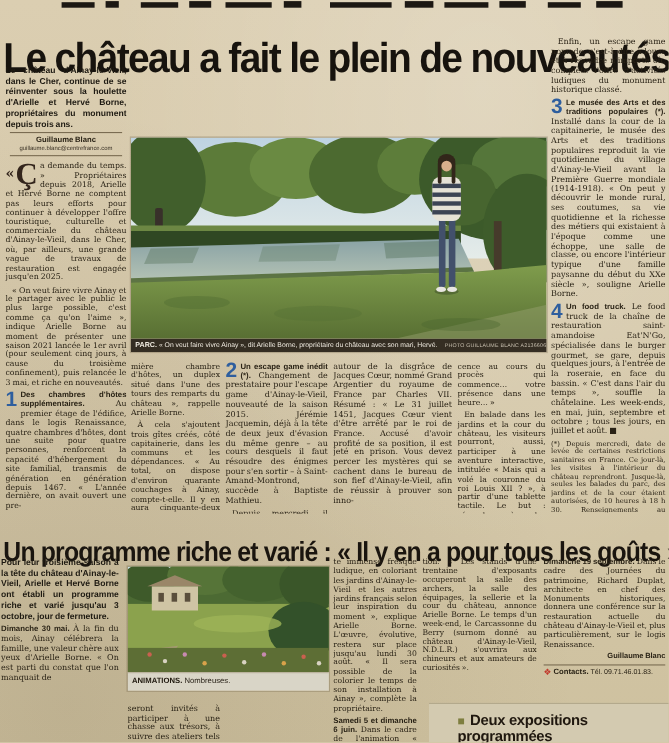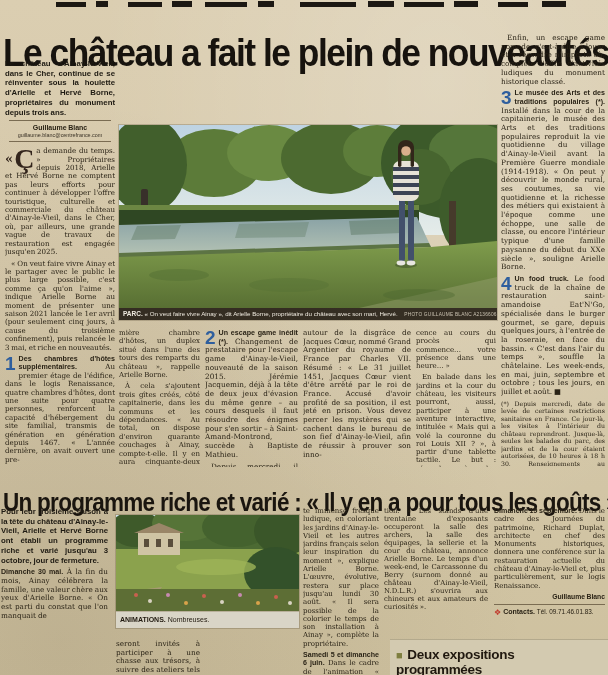--- a/index.html
+++ b/index.html
@@ -38,21 +38,21 @@
   .cap b{font-size:6.5px}
   .cap .credit{font-size:4.8px;color:#c9c1b0;margin-left:5px;letter-spacing:.2px}
   .cap2{height:16px;background:#d9d5c7;color:#20190f;font-family:"Liberation Sans",sans-serif;font-size:7px;
       line-height:16px;padding:0 4px;text-align:left;border-top:1px solid #b9b09a}
   .tight{font-size:7px;line-height:8.3px}
   .sig{font-family:"Liberation Sans",sans-serif;font-weight:bold;font-size:6.8px;text-align:right;margin-top:3px}
   .contacts{border-top:1px solid #7a6c52;margin-top:3px;padding-top:3px;font-family:"Liberation Sans",sans-serif;
       font-size:6.4px;text-align:left;word-spacing:0}
   .contacts .dot{color:#c0392b;font-size:8px;margin-right:2px;vertical-align:-1px}
   .contacts b{font-size:7px}
-  .expo{position:absolute;background:#d3cab0;border-top:1px solid #b3a98c;padding:7px 6px 0;box-sizing:border-box}
+  .expo{position:absolute;background:#d3cab0;border-top:1px solid #b3a98c;padding:7px 26px 0;box-sizing:border-box}
   .expo-title{font-family:"Liberation Sans",sans-serif;font-weight:bold;font-size:13.5px;letter-spacing:-.3px;color:#20180f}
   .expo-title .sq{color:#7e7e3f;font-size:11px;margin-right:5px}
 </style>
 </head>
 <body>
 
 <div id="page">
 
   <div style="position:absolute;left:0;top:0;width:608px;height:8px;overflow:hidden">
     <i class="frag" style="left:56px;top:2px;width:30px;height:5px"></i>

